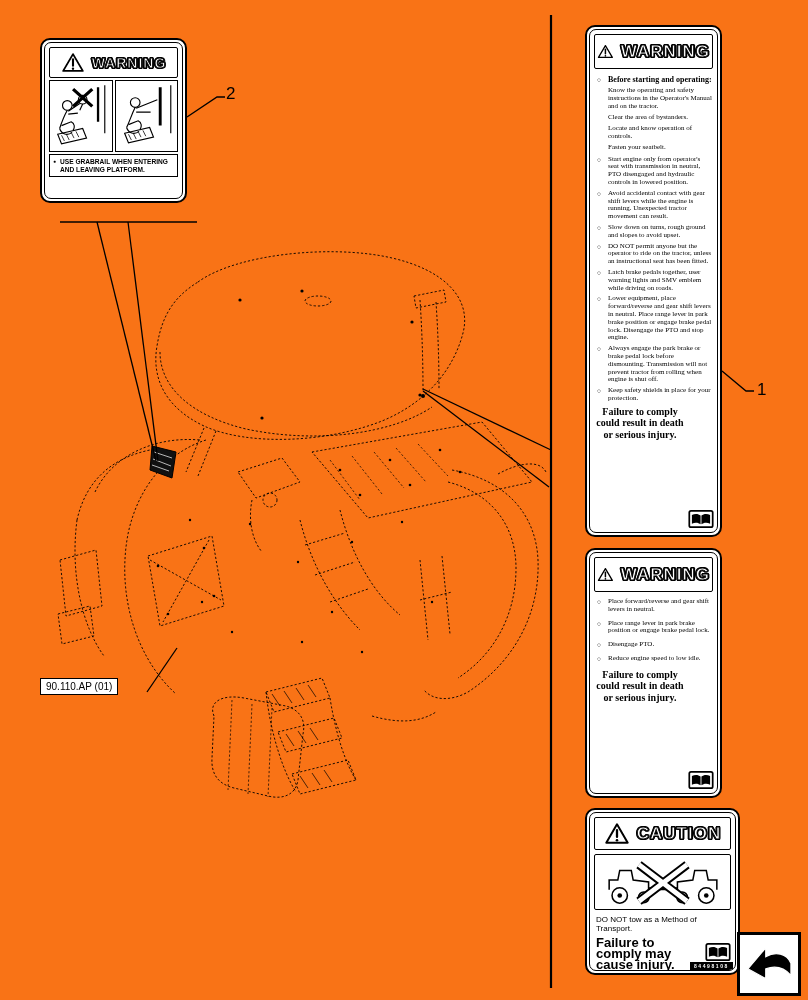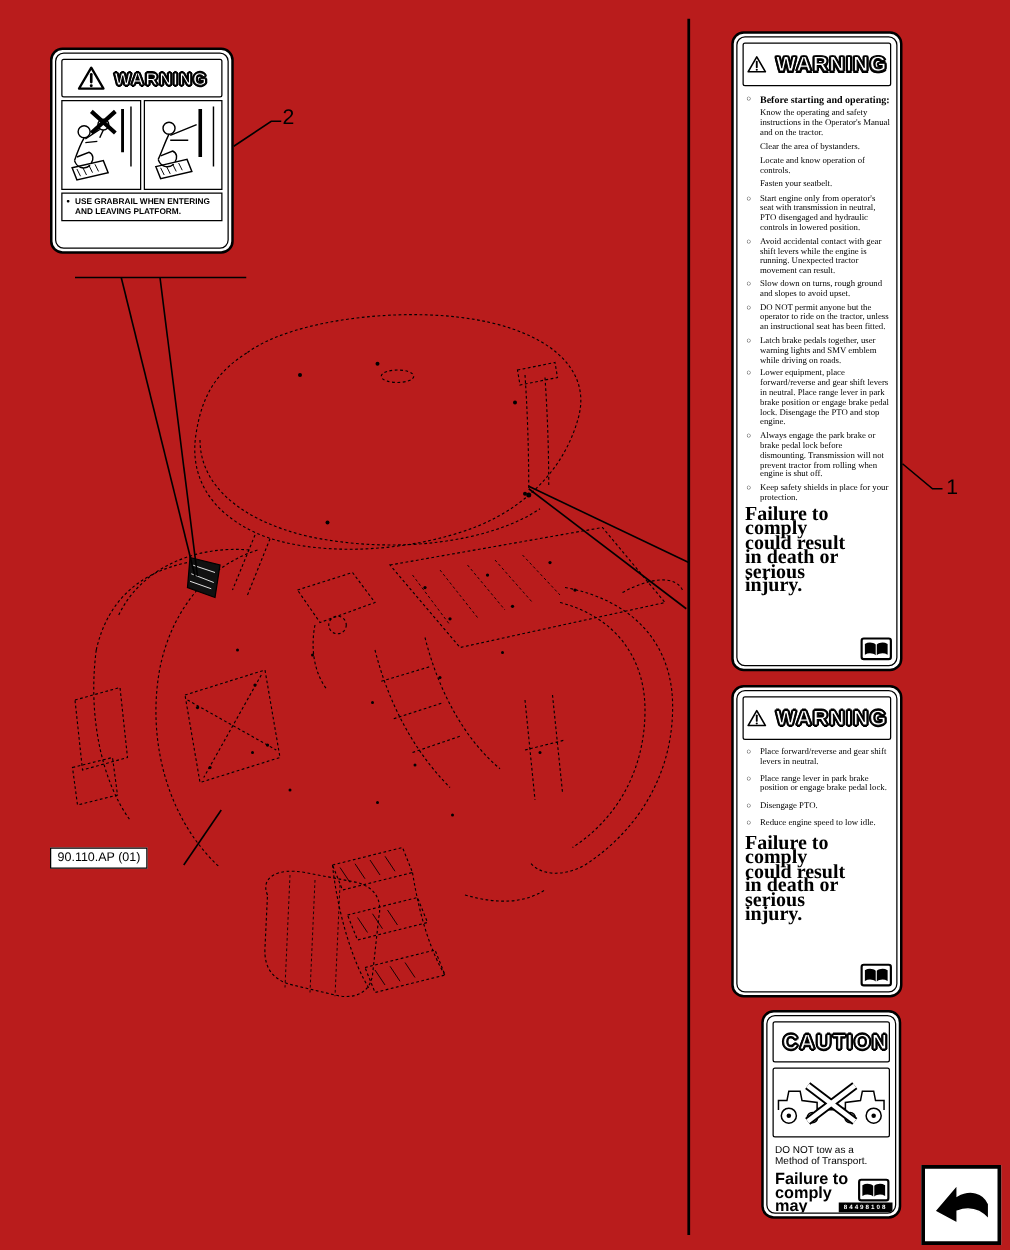--- a/index.html
+++ b/index.html
@@ -1,16 +1,16 @@
 <!DOCTYPE html>
 <html><head>
 <meta charset="utf-8">
 <style>
   html,body{margin:0;padding:0;background:#fff;}
-  .stage{position:relative;width:808px;height:1000px;background:#b91c1c;overflow:hidden;
+  .stage{position:relative;width:808px;height:1000px;background:#f97316;overflow:hidden;
          font-family:"Liberation Sans",sans-serif;color:#000;}
   svg{display:block;}
   .overlay{position:absolute;left:0;top:0;pointer-events:none;}
 
   
   .decal{position:absolute;border:2px solid #000;border-radius:10px;padding:2px;background:#fff;box-sizing:border-box;}
   .decal-in{border:1px solid #000;border-radius:7px;height:100%;box-sizing:border-box;
             padding:4px;display:flex;flex-direction:column;position:relative;overflow:hidden;background:#fff;}
   .decal-head{border:1.5px solid #000;border-radius:2px;flex:none;display:flex;align-items:center;
               justify-content:center;gap:7px;padding:4px 2px;}
@@ -20,21 +20,21 @@
           -webkit-text-stroke:0.8px #000;}
   .head-word-lg{font-size:17px;}
   .head-word-sm{font-size:14px;}
 
   
   .body-txt{font-size:7px;line-height:7.8px;padding:6px 1px 0 1px;flex:1;position:relative;font-family:Liberation Serif, serif;}
   .b-item{position:relative;padding-left:13px;margin:0 0 3px 0;}
   .b-item::before{content:"\25CB";position:absolute;left:2px;top:0;font-size:6.5px;}
   .b-para{margin:0 0 3.5px 13px;}
   .b-title{font-weight:bold;font-size:8px;line-height:9px;}
-  .failure{font-weight:bold;font-size:16px;line-height:11.5px;margin:3px 0 0 1px;padding-right:28px;}
+  .failure{font-weight:bold;font-size:10px;line-height:11.5px;margin:3px 0 0 1px;padding-right:28px;text-align:center;}
   .bookbox{position:absolute;}
 
   
   .g-panels{display:flex;gap:2px;margin-top:2px;flex:none;}
   .g-panel{border:1.2px solid #000;flex:1;height:70px;}
   .g-text{border:1.2px solid #000;margin-top:2px;font-size:6.6px;font-weight:bold;
           line-height:7.6px;padding:3px 2px 3px 10px;position:relative;flex:none;}
   .g-text::before{content:"\25CF";position:absolute;left:3px;top:3px;font-size:5px;}
 
   
@@ -266,21 +266,21 @@
       <div class="bookbox" style="right:3px;bottom:3px;">
         <svg width="26" height="20" viewBox="0 0 30 22">
           <rect x="1.5" y="1.5" width="27" height="19" rx="2" fill="#fff" stroke="#000" stroke-width="2"></rect>
           <path d="M4.5,6.5 C8,4.5 12,5 14.5,7 L14.5,17 C12,15 8,14.5 4.5,16.5 Z" fill="#000"></path>
           <path d="M25.5,6.5 C22,4.5 18,5 15.5,7 L15.5,17 C18,15 22,14.5 25.5,16.5 Z" fill="#000"></path>
         </svg>
       </div>
     </div>
   </div>
 
-  <div class="decal" style="left:585px;top:808px;width:112px;height:167px;margin-left:24px;">
+  <div class="decal" style="left:585px;top:808px;width:155px;height:167px;">
     <div class="decal-in">
       <div class="decal-head">
         <svg width="26" height="23" viewBox="0 0 34 30">
           <path d="M17,3 L31,27 L3,27 Z" fill="none" stroke="#000" stroke-width="2.6" stroke-linejoin="round"></path>
           <line x1="17" y1="10.5" x2="17" y2="19.5" stroke="#000" stroke-width="3" stroke-linecap="round"></line>
           <circle cx="17" cy="23.8" r="1.7" fill="#000"></circle>
         </svg>
         <span class="hollow head-word-lg">CAUTION</span>
       </div>
       <div class="c-picto">

